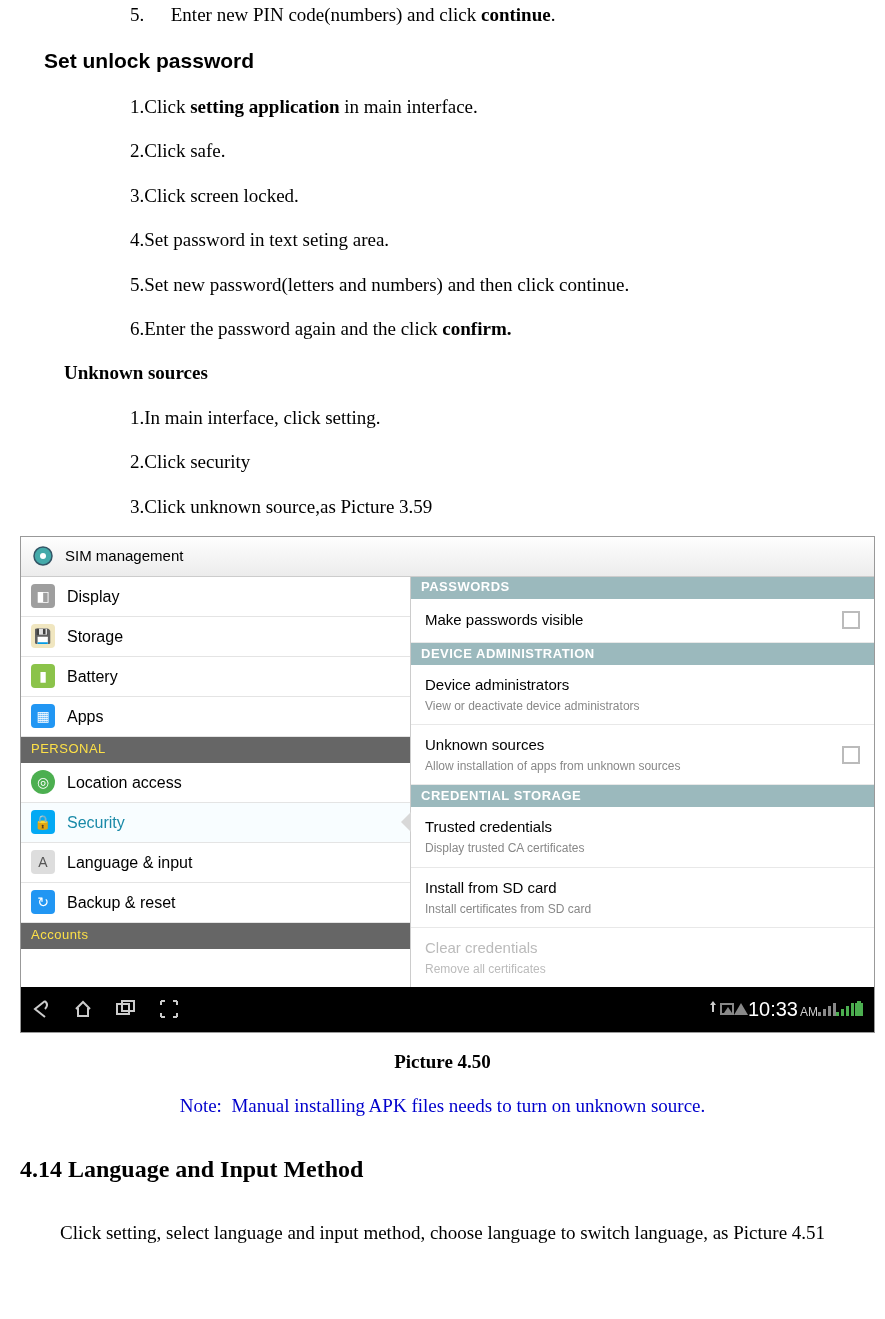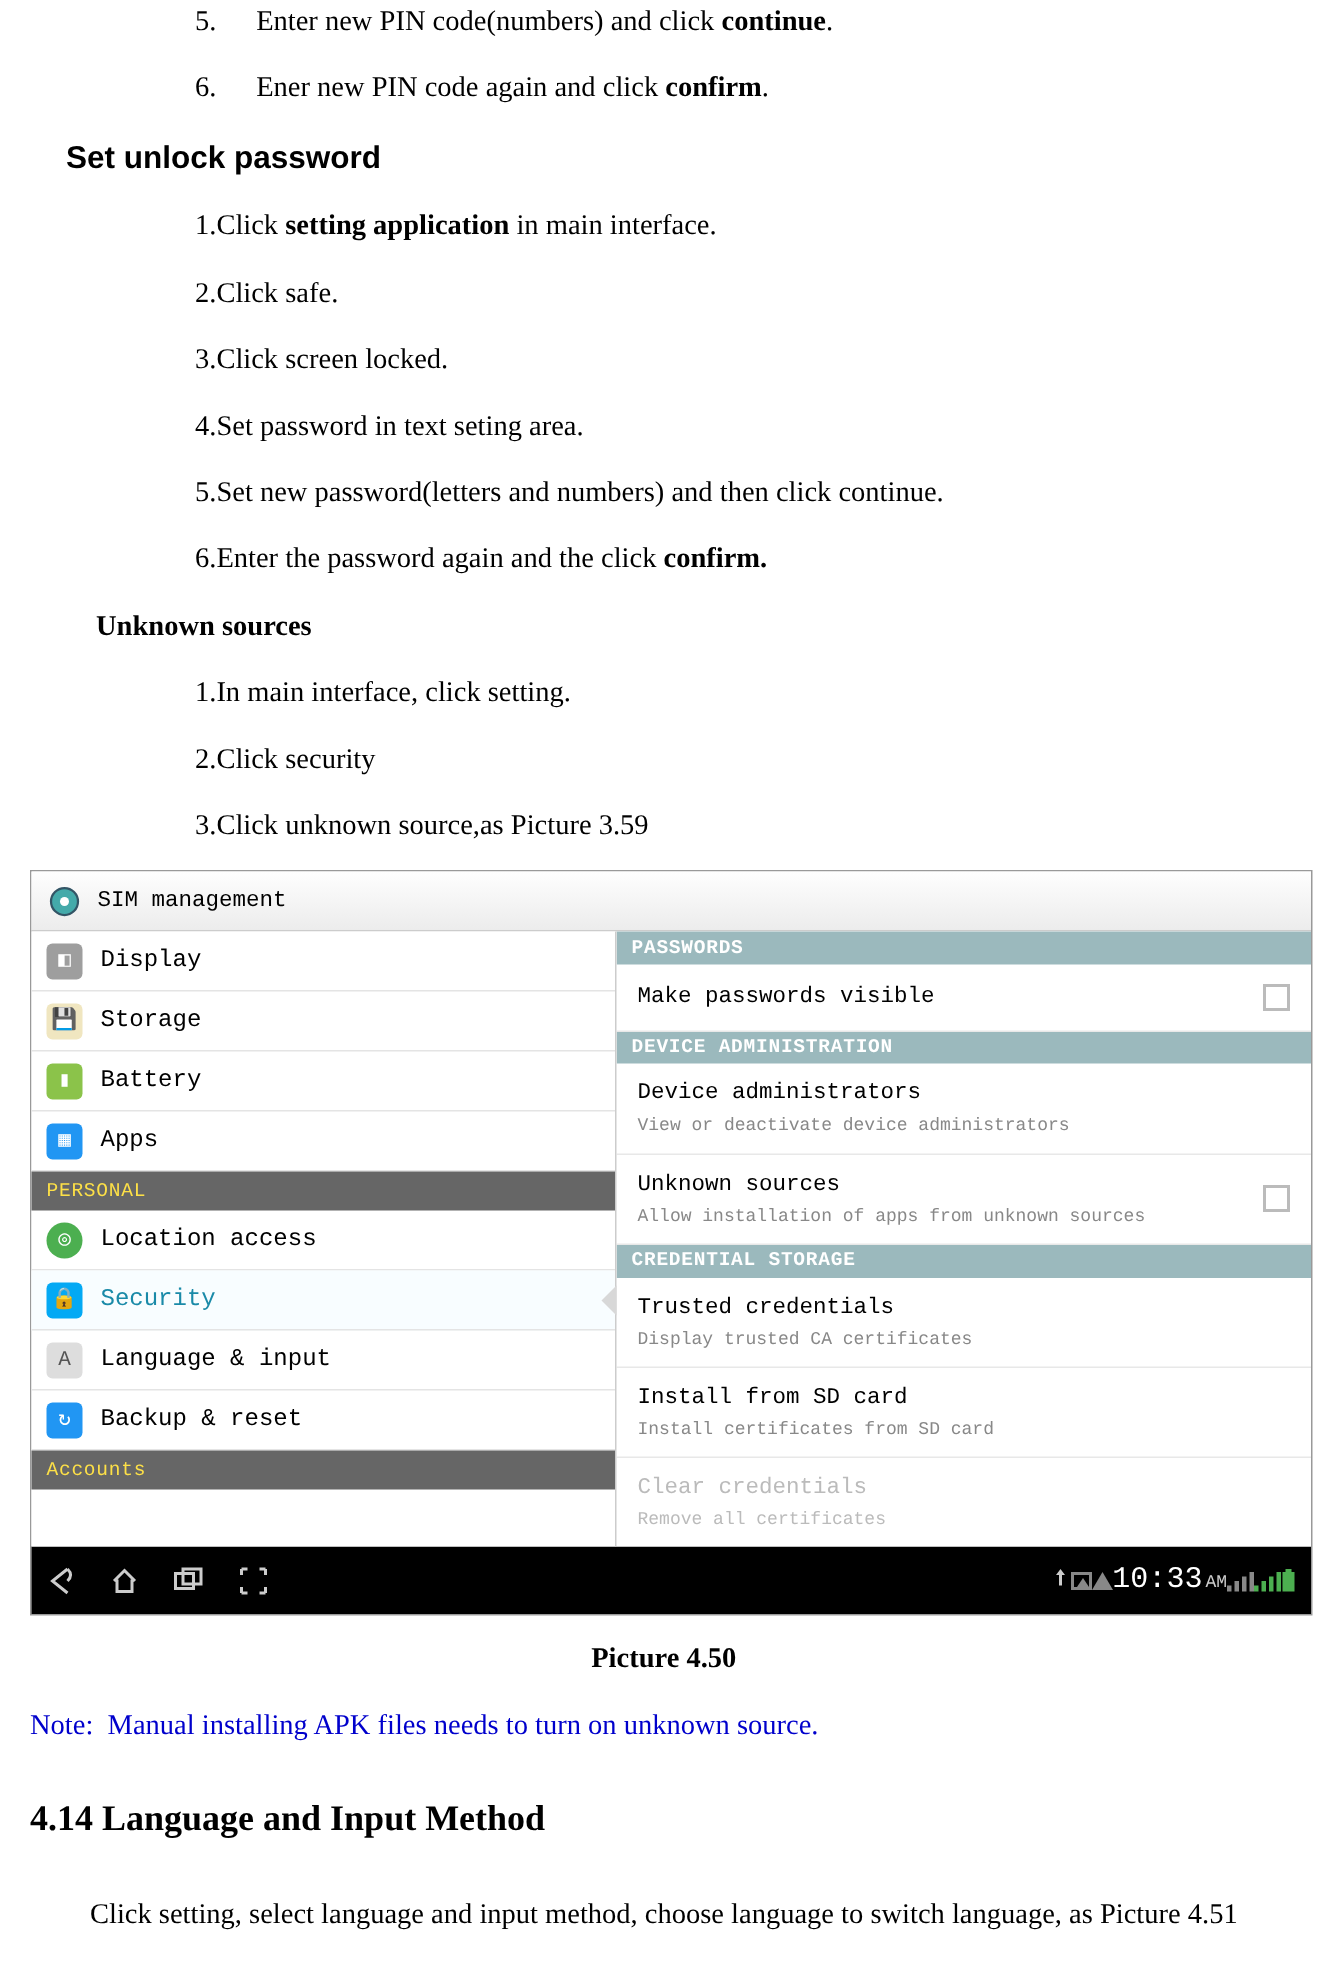--- a/index.html
+++ b/index.html
@@ -12,30 +12,30 @@
     line-height: 1.6;
   }
   .doc { padding: 0 20px 20px 20px; }
   .ol-item { margin-left: 110px; margin-bottom: 14px; font-family: "Times New Roman", serif; }
   .ol-num { display: inline-block; width: 36px; }
   .sub-item { margin-left: 110px; margin-bottom: 14px; }
   .heading2 { font-weight: bold; margin: 8px 0 14px 24px; font-family: Arial, sans-serif; font-size: 21px;}
   .heading-times { font-weight: bold; margin: 8px 0 14px 44px; font-family: "Times New Roman", serif; font-size: 19px;}
   .bold { font-weight: bold; }
   .caption { text-align: center; font-weight: bold; margin: 14px 0; }
-  .note { color: #0000cc; margin: 4px 0 28px 0;}
+  .note { color: #0000cc; margin: 4px 0 28px 0; text-align: center;}
   .h3 { font-family: "Times New Roman", serif; font-size: 24px; font-weight: bold; margin: 20px 0 30px 0;}
   .para { margin: 0 20px 0 40px; text-align: justify; }
 
   
   .screenshot {
     width: 855px;
     margin: 10px auto;
     border: 1px solid #999;
-    font-family: Liberation Mono, monospace;
+    font-family: Liberation Sans, sans-serif;
     font-size: 15px;
     background:#fff;
     position: relative;
   }
   .ss-header {
     height: 40px;
     background: linear-gradient(#fefefe, #ececec);
     border-bottom: 1px solid #ccc;
     display: flex;
     align-items: center;
@@ -135,24 +135,20 @@
   .pic::after{content:"";position:absolute;bottom:0;left:2px;width:0;height:0;border-left:4px solid transparent;border-right:4px solid transparent;border-bottom:6px solid #888;}
 </style>
 </head>
 <body>
 
 <div class="doc">
   <div class="ol-item">
     <span class="ol-num">5.</span>
     <span>Enter new PIN code(numbers) and click </span><span class="bold">continue</span><span>.</span>
   </div>
-  <div class="ol-item">
-    <span class="ol-num">6.</span>
-    <span>Ener new PIN code again and click </span><span class="bold">confirm</span><span>.</span>
-  </div>
 
   <div class="heading2">Set unlock password</div>
 
   <div class="sub-item">
     <span>1.Click </span><span class="bold">setting application</span><span> in main interface.</span>
   </div>
   <div class="sub-item">2.Click safe.</div>
   <div class="sub-item">3.Click screen locked.</div>
   <div class="sub-item">4.Set password in text seting area.</div>
   <div class="sub-item">5.Set new password(letters and numbers) and then click continue.</div>

